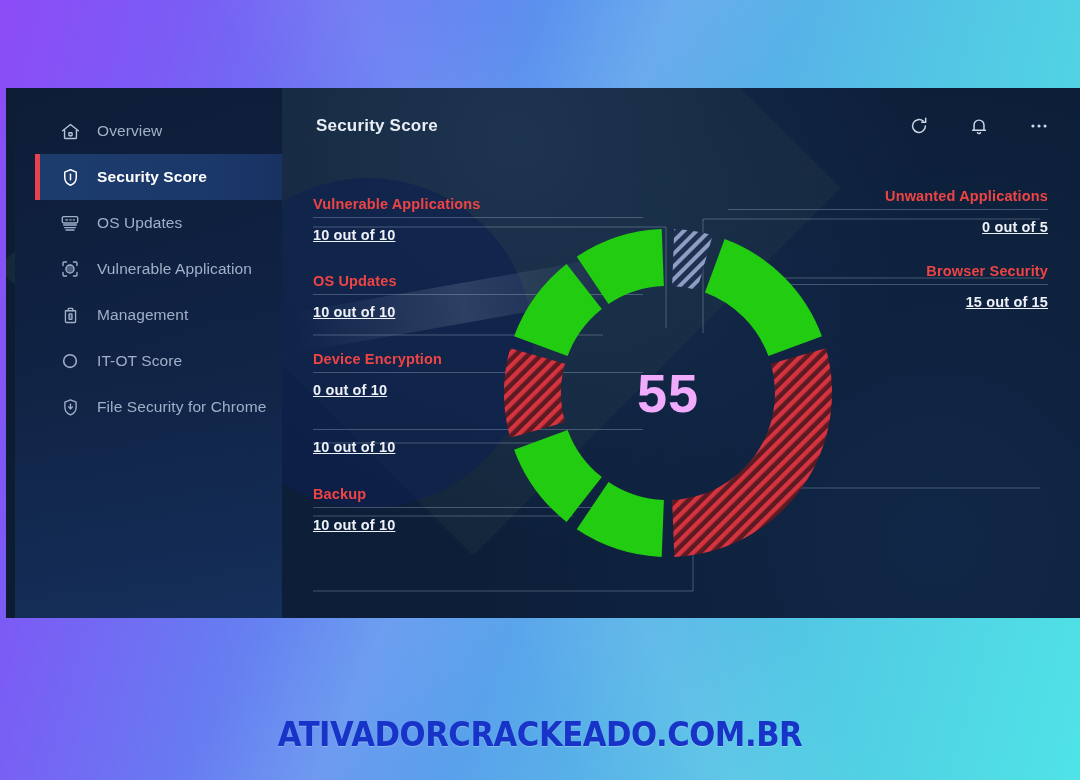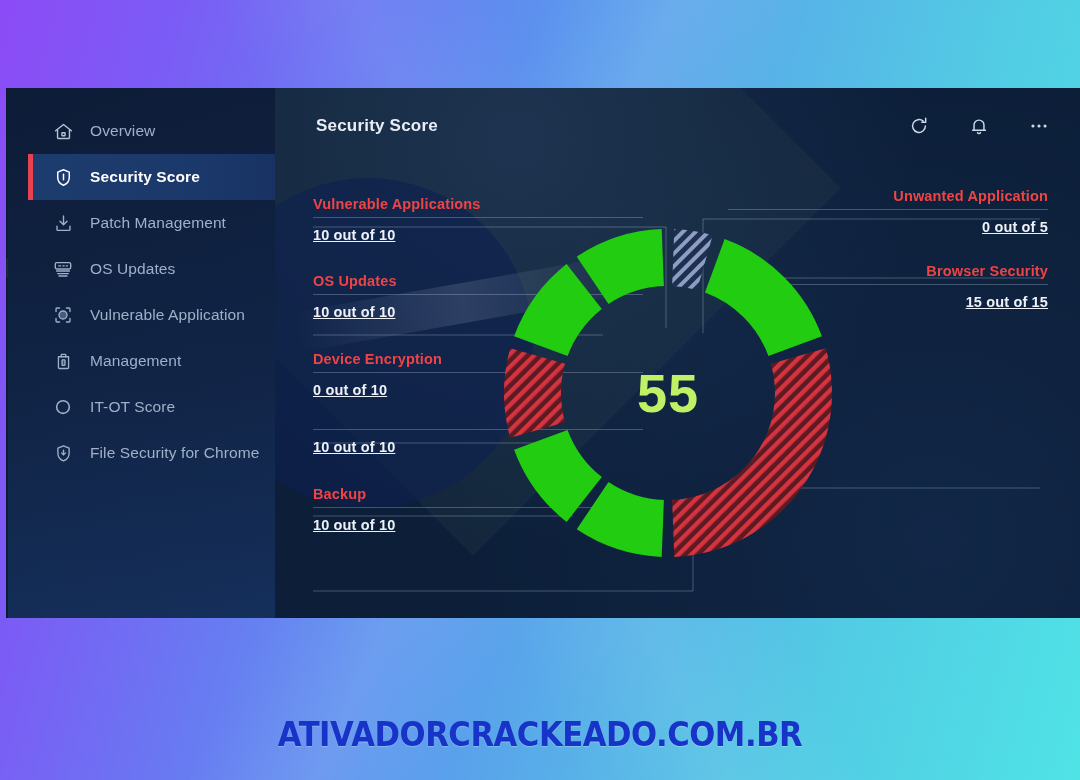--- a/index.html
+++ b/index.html
@@ -65,21 +65,21 @@
   #wm-glow {
     position: absolute;
     left: 560px; top: -60px;
     width: 560px; height: 420px;
     background: radial-gradient(ellipse at 40% 50%, rgba(40,70,120,0.45), rgba(11,28,51,0) 70%);
   }
 
   
   #sidebar {
     position: absolute;
-    left: 2px; top: 0;
+    left: 9px; top: 0;
     width: 267px; height: 530px;
     background: linear-gradient(180deg, #112445 0%, #13284d 55%, #15305c 100%);
     z-index: 5;
     padding-left: 20px;
   }
   #sidebar-scrim {
     position:absolute; inset:0;
     background: linear-gradient(160deg, rgba(10,22,44,0.55), rgba(20,45,90,0.15));
     pointer-events:none;
   }
@@ -222,21 +222,21 @@
   }
   #score-value {
     position: absolute;
     left: 0; top: 0;
     width: 340px; height: 340px;
     display: flex;
     align-items: center;
     justify-content: center;
     font-size: 54px;
     font-weight: bold;
-    color: #bef264;
+    color: #f0abfc;
     letter-spacing: 1px;
   }
 
   
   #watermark {
     position: absolute;
     left: 0; right: 0;
     bottom: 26px;
     text-align: center;
     font-family: "DejaVu Sans", sans-serif;
@@ -280,30 +280,20 @@
       <span class="accent-bar"></span>
       <span class="nav-icon">
         <svg width="21" height="21" viewBox="0 0 24 24" fill="none" stroke="#ffffff" stroke-width="1.7" stroke-linecap="round" stroke-linejoin="round">
           <path d="M12 3.2 5.4 5.8v6c0 4.4 2.9 7.7 6.6 9.1 3.7-1.4 6.6-4.7 6.6-9.1v-6z"></path>
           <path d="M12 8.2v6.4"></path>
         </svg>
       </span>
       <span class="nav-label">Security Score</span>
     </div>
 
-    <div class="nav-item">
-      <span class="nav-icon">
-        <svg width="21" height="21" viewBox="0 0 24 24" fill="none" stroke="#9fb0c8" stroke-width="1.6" stroke-linecap="round" stroke-linejoin="round">
-          <path d="M12 3.4v9.4"></path>
-            <path d="M8 9.4 12 13.3 16 9.4"></path>
-          <path d="M4.6 15.2v3.6a1 1 0 0 0 1 1h12.8a1 1 0 0 0 1-1v-3.6"></path>
-        </svg>
-      </span>
-      <span class="nav-label">Patch Management</span>
-    </div>
 
     <div class="nav-item">
       <span class="nav-icon">
         <svg width="22" height="22" viewBox="0 0 24 24" fill="none" stroke="#9fb0c8" stroke-width="1.5" stroke-linecap="round" stroke-linejoin="round">
           <rect x="3.6" y="5" width="16.8" height="7" rx="1.6"></rect>
           <path d="M7.4 8.6h2M12 8.6h1.2M15.6 8.6h1.2"></path>
           <path d="M5 14.2h14M6.2 17h11.6M7.6 19.6h8.8"></path>
         </svg>
       </span>
       <span class="nav-label">OS Updates</span>
@@ -421,21 +411,21 @@
       </div>
       <div class="stat" style="margin-top:31px">
         <div class="stat-name">Backup</div>
         <div class="stat-rule"></div>
         <div class="stat-value">10 out of 10</div>
       </div>
     </div>
 
     <div class="stat-col" id="stats-right">
       <div class="stat" style="margin-top:0">
-        <div class="stat-name">Unwanted Application</div>
+        <div class="stat-name">Unwanted Applications</div>
         <div class="stat-rule"></div>
         <div class="stat-value">0 out of 5</div>
       </div>
       <div class="stat" style="margin-top:28px">
         <div class="stat-name">Browser Security</div>
         <div class="stat-rule"></div>
         <div class="stat-value">15 out of 15</div>
       </div>
     </div>
 

